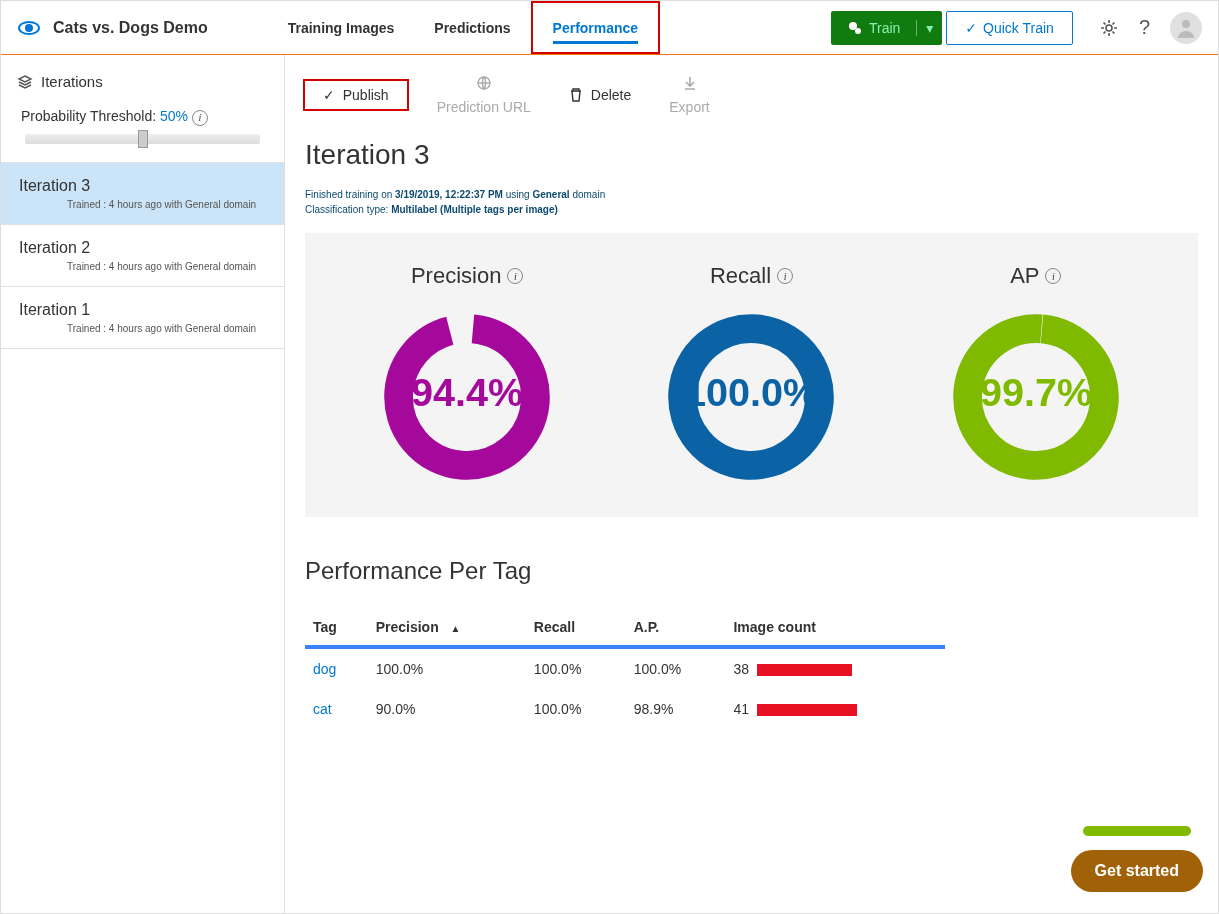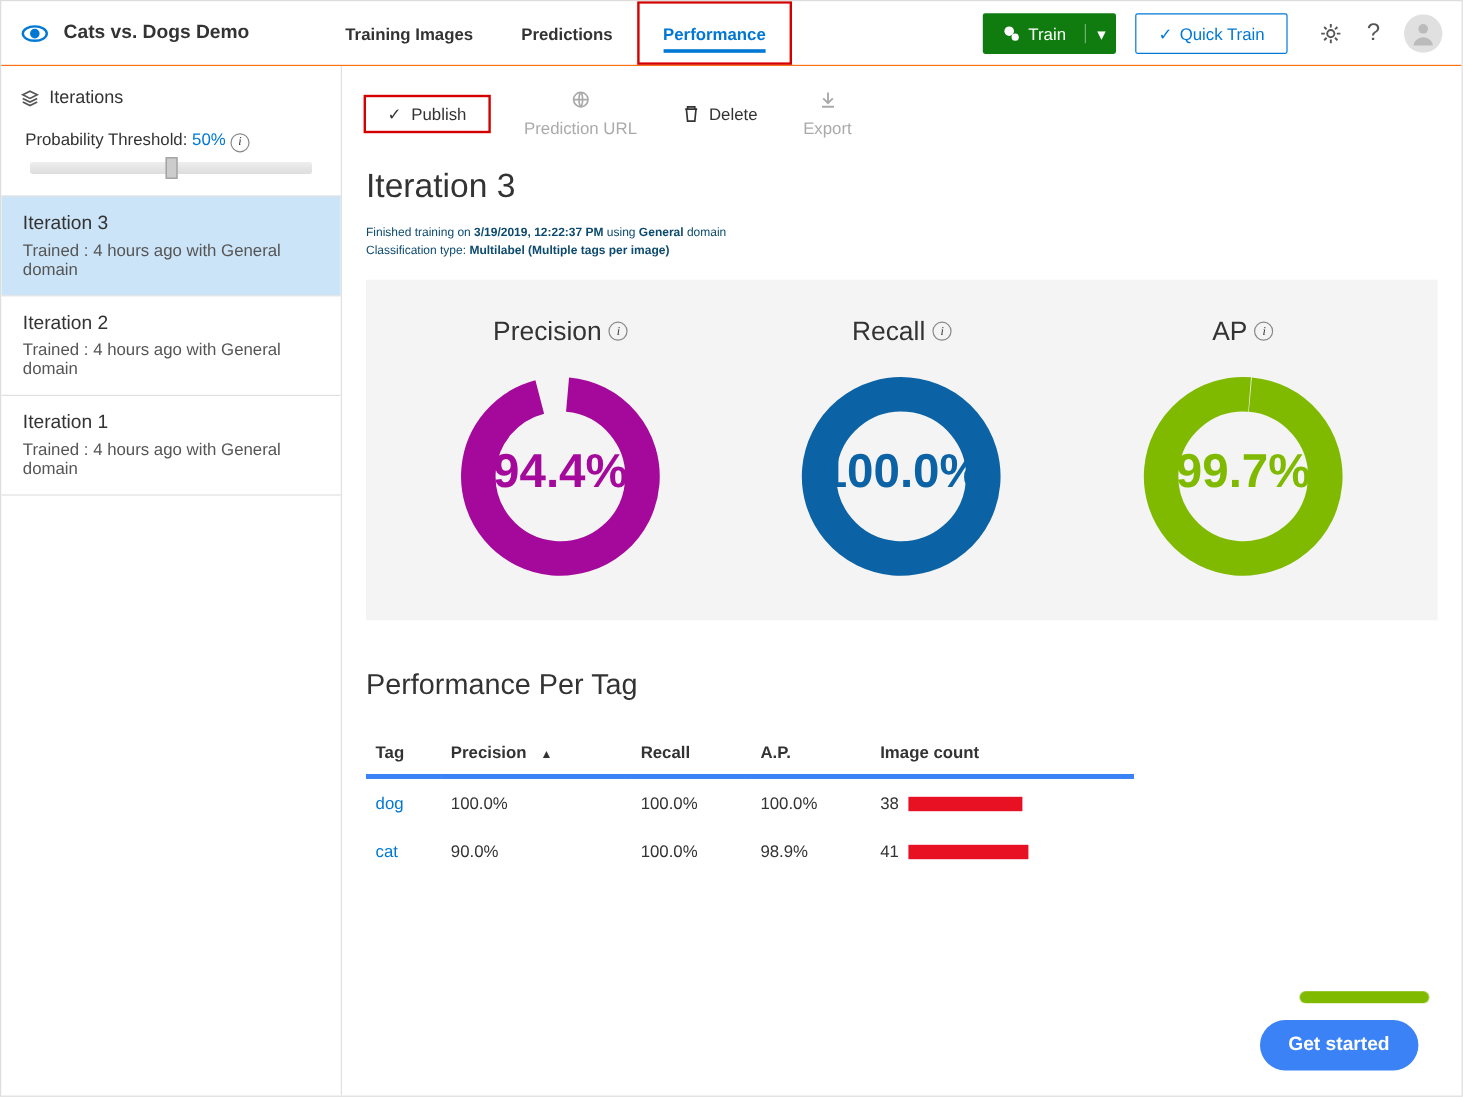--- a/index.html
+++ b/index.html
@@ -6,38 +6,38 @@
 body { font-family: "Segoe UI", Arial, sans-serif; font-size: 14px; color: #333; background: #fff; width: 1219px; height: 914px; overflow: hidden; position: relative; border: 1px solid #ddd;}
 .header { height: 54px; display: flex; align-items: center; border-bottom: 1px solid #f97316; padding: 0 16px; }
 .eye-icon { color: #0078d4; margin-right: 12px; }
 .project-title { font-size: 16px; font-weight: 600; color: #333; flex: 0 0 auto; margin-right: 60px;}
 .tabs { display: flex; height: 100%; }
 .tab { padding: 0 20px; display: flex; align-items: center; font-weight: 600; color: #333; cursor: pointer; position: relative; }
 .tab.active { color: #0078d4; }
 .tab.active::after { content:""; position:absolute; bottom:8px; left:20px; right:20px; height:3px; background:#0078d4; }
 .tab.highlighted { border: 2px solid #d40000; border-bottom: 2px solid #d40000; }
 .spacer { flex: 1; }
-.train-btn { background: #107c10; color: #ffffff; height: 34px; display: flex; align-items: center; border-radius: 2px; margin-right: 16px; }
+.train-btn { background: #107c10; color: #86efac; height: 34px; display: flex; align-items: center; border-radius: 2px; margin-right: 4px; }
 .train-btn .main { padding: 0 16px; display:flex; align-items:center; gap:6px;}
 .train-btn .dd { border-left: 1px solid rgba(255,255,255,0.4); width: 26px; text-align:center;}
 .quick-test { border: 1px solid #0078d4; color: #0078d4; height: 34px; padding: 0 18px; display:flex; align-items:center; gap:6px; margin-right: 16px; border-radius:2px;}
 .hdr-icon { color:#555; margin: 0 10px; cursor:pointer;}
 .avatar { width: 32px; height:32px; border-radius:50%; background:#e0e0e0; display:flex; align-items:center; justify-content:center; margin-left:10px;}
 .body { display: flex; height: calc(100% - 54px); }
 .sidebar { width: 284px; border-right: 1px solid #e0e0e0; overflow-y:auto;}
 .sb-header { padding: 18px 16px 12px; font-size: 15px; color:#333; display:flex; align-items:center; gap:8px;}
 .threshold { padding: 6px 20px 14px; font-size: 14px; }
 .threshold .val { color: #0078d4; }
 .slider { position:relative; height:10px; margin: 8px 4px 4px; background: linear-gradient(#eee,#ddd); border-radius:2px;}
 .slider .handle { position:absolute; top:-4px; left:48%; width:10px; height:18px; background:#ccc; border:1px solid #999;}
 .iter { padding: 14px 18px; border-top: 1px solid #e0e0e0; cursor:pointer;}
 .iter:last-child { border-bottom:1px solid #e0e0e0;}
 .iter.active { background: #cce4f7; }
 .iter .title { font-weight:400; font-size:16px; margin-bottom:4px;}
-.iter .sub { font-size: 14px; color:#555;}
+.iter .sub { font-size: 10px; color:#555;margin-left:48px;}
 .main { flex:1; padding: 0; overflow-y:auto; position:relative;}
 .toolbar { display:flex; gap: 18px; padding: 16px 18px 10px; align-items:center;}
 .tb-item { display:flex; align-items:center; gap:8px; padding: 4px 10px; color:#333; cursor:pointer;}
 .tb-item.disabled { color:#aaa;flex-direction:column; }
 .tb-item.highlighted { border: 2px solid #d40000; padding: 6px 18px;}
 .content { padding: 10px 20px 40px; }
 h1.iter-title { font-size: 28px; font-weight: 400; margin-bottom: 18px;}
 .meta-line { font-size: 10px; margin-bottom: 4px; color:#0c4a6e;}
 .metrics-box { background: #f4f4f4; margin-top: 18px; padding: 30px 20px; display:flex; justify-content: space-around;}
 .metric { text-align:center; }
@@ -45,21 +45,21 @@
 .donut { width: 180px; height: 180px; }
 .donut-text { font-size: 22px; font-weight:600;}
 h2.ppt { font-size: 24px; font-weight:400; margin: 40px 0 24px;}
 table.perf { width: 640px; border-collapse: collapse; font-size: 14px;}
 table.perf th { text-align:left; font-weight:600; padding: 10px 8px; border-bottom: 4px solid #3b82f6;}
 table.perf td { padding: 12px 8px; }
 .tag-link { color: #0078d4; cursor:pointer;}
 .bar { height: 12px; background: #e81123; display:inline-block; vertical-align:middle; margin-left: 8px;}
 .info-circ { display:inline-flex; width:16px; height:16px; border:1px solid #888; border-radius:50%; align-items:center; justify-content:center; font-size:10px; font-style:italic; font-family: serif;}
 .sort-caret { font-size:10px;}
-.get-started { position: fixed; right: 37px; bottom: 22px; background:#3b82f6; color:#fff; padding: 12px 24px; border-radius: 24px; font-weight:600; font-size:16px;}
+.get-started { position: fixed; right: 16px; bottom: 22px; background:#a16207; color:#fff; padding: 12px 24px; border-radius: 24px; font-weight:600; font-size:16px;}
 .gs-bar { position: fixed; right: 28px; bottom: 78px; width: 108px; height:10px; background:#7fba00; border-radius:5px;}
 svg { display:block; }
 </style>
 </head>
 <body>
 
 <div class="header">
   <span class="eye-icon">
     <svg width="24" height="24" viewBox="0 0 24 24" fill="none" stroke="#0078d4" stroke-width="2">
         <ellipse cx="12" cy="12" rx="10" ry="6"></ellipse>

